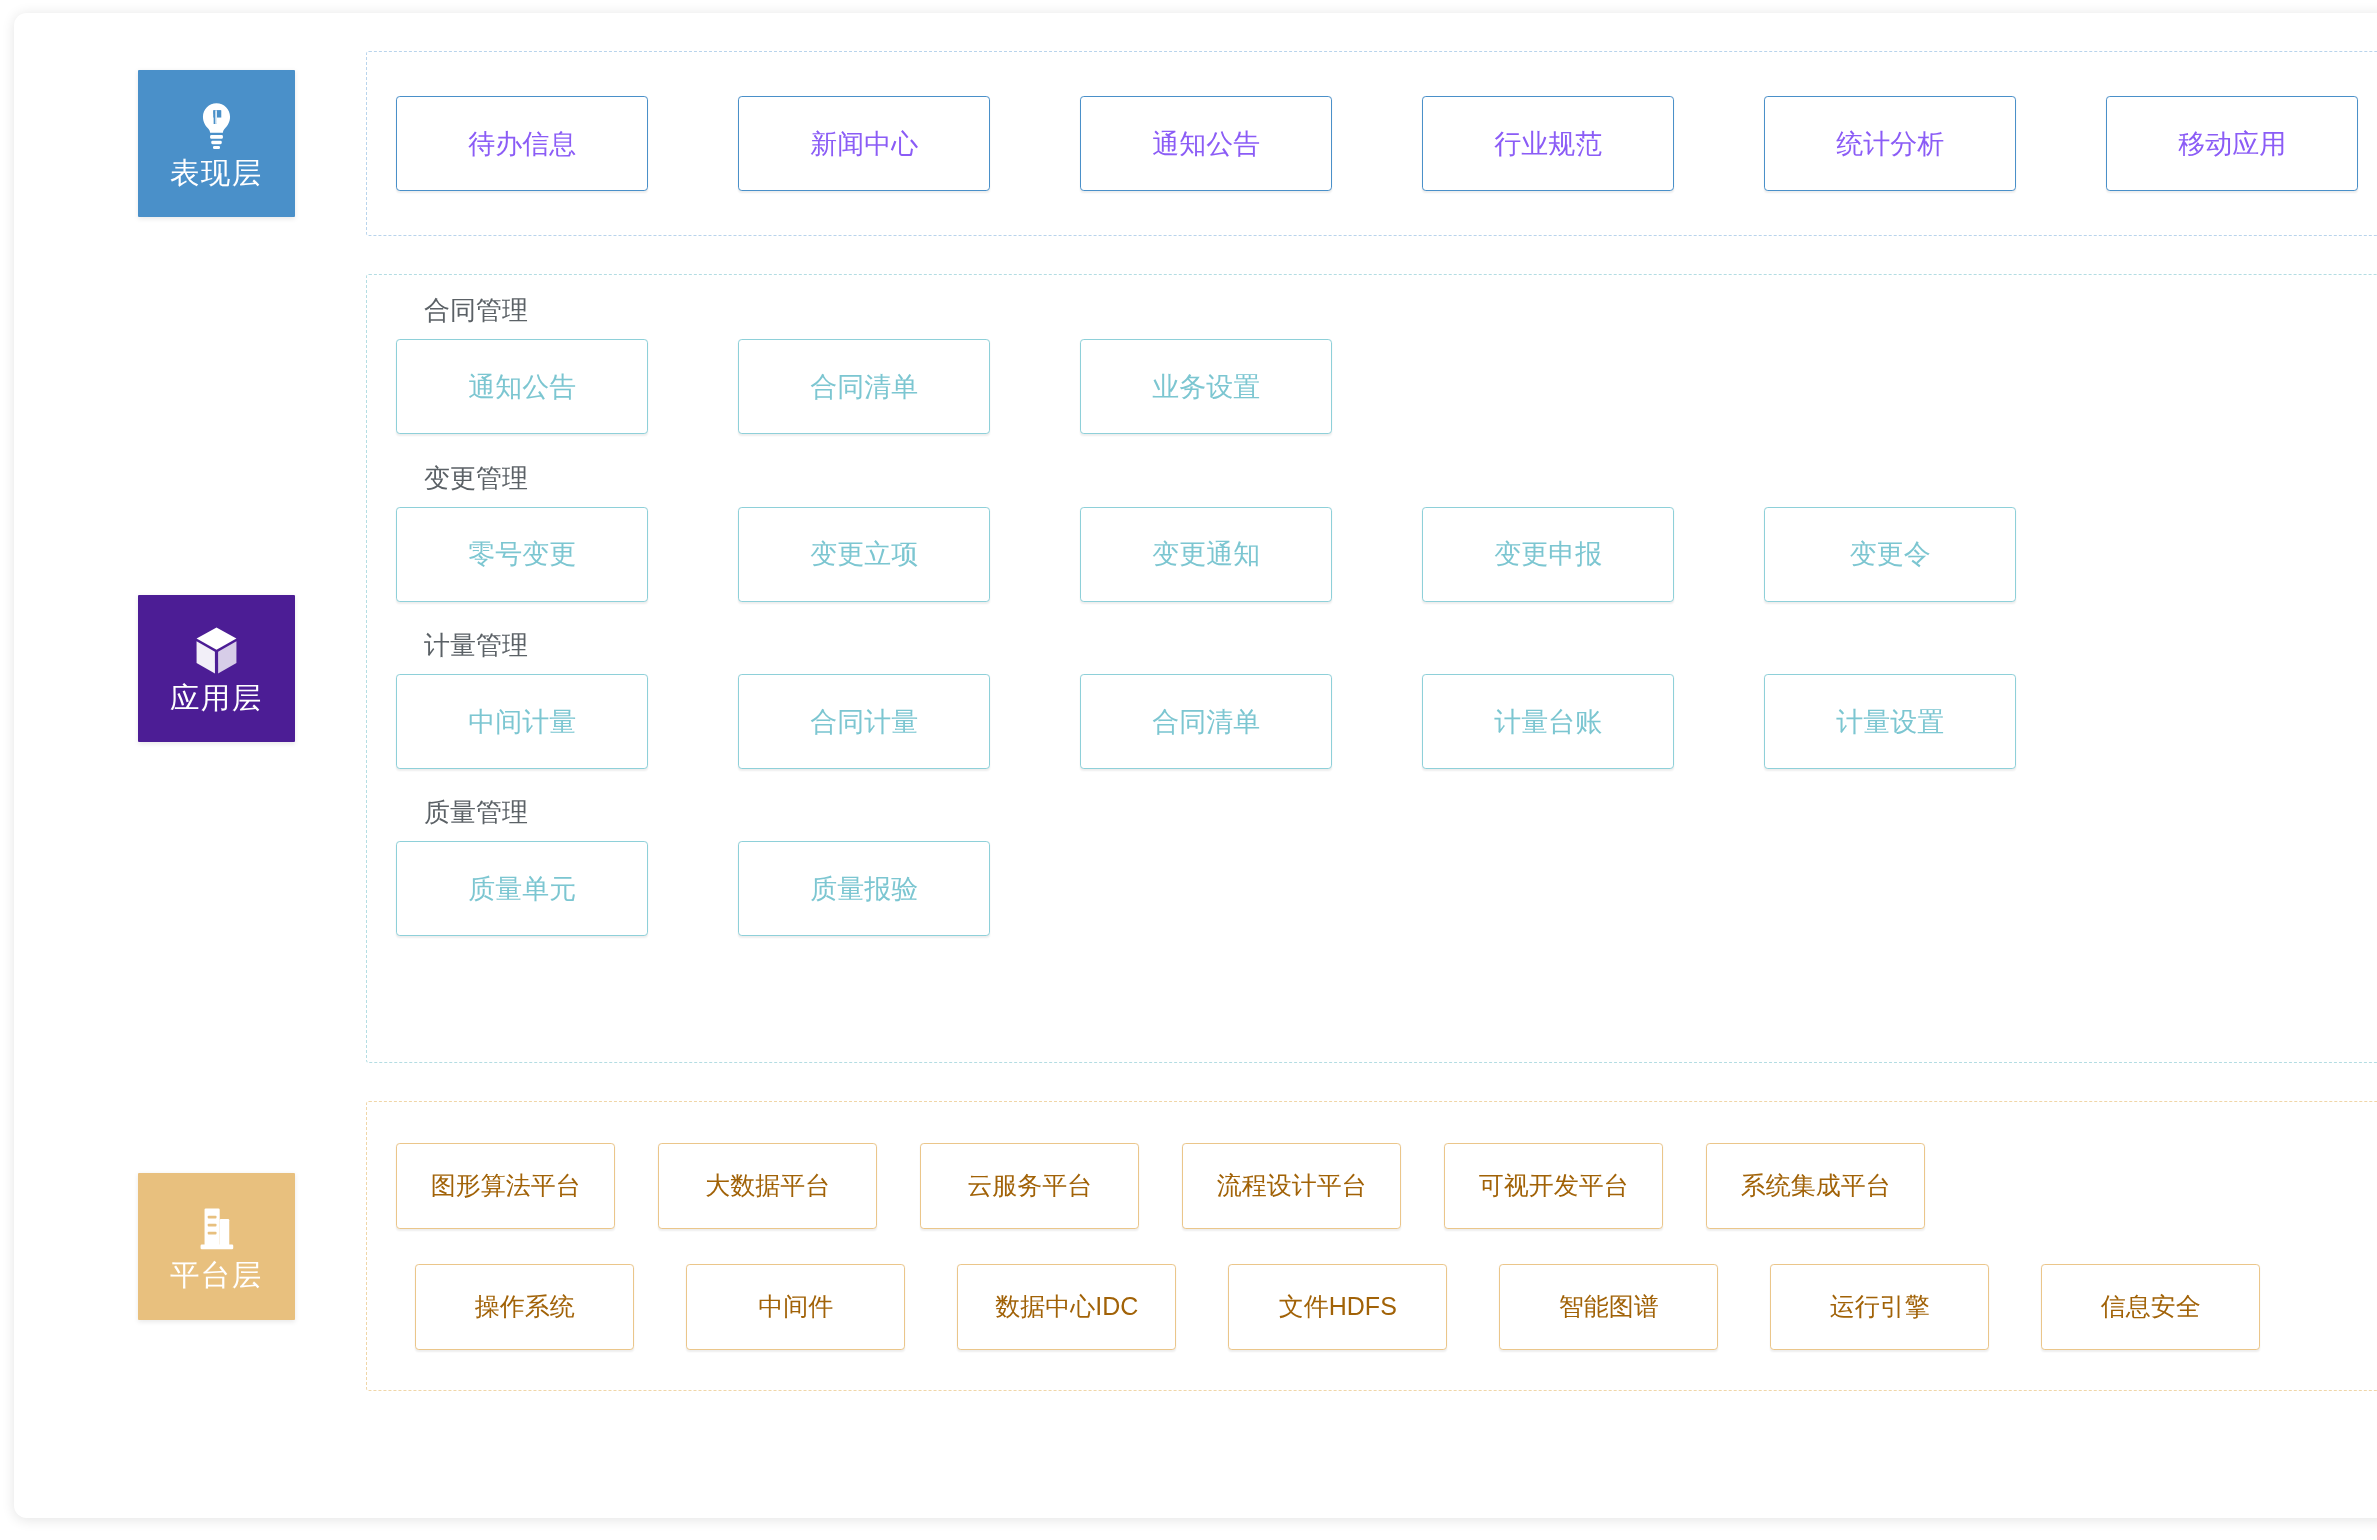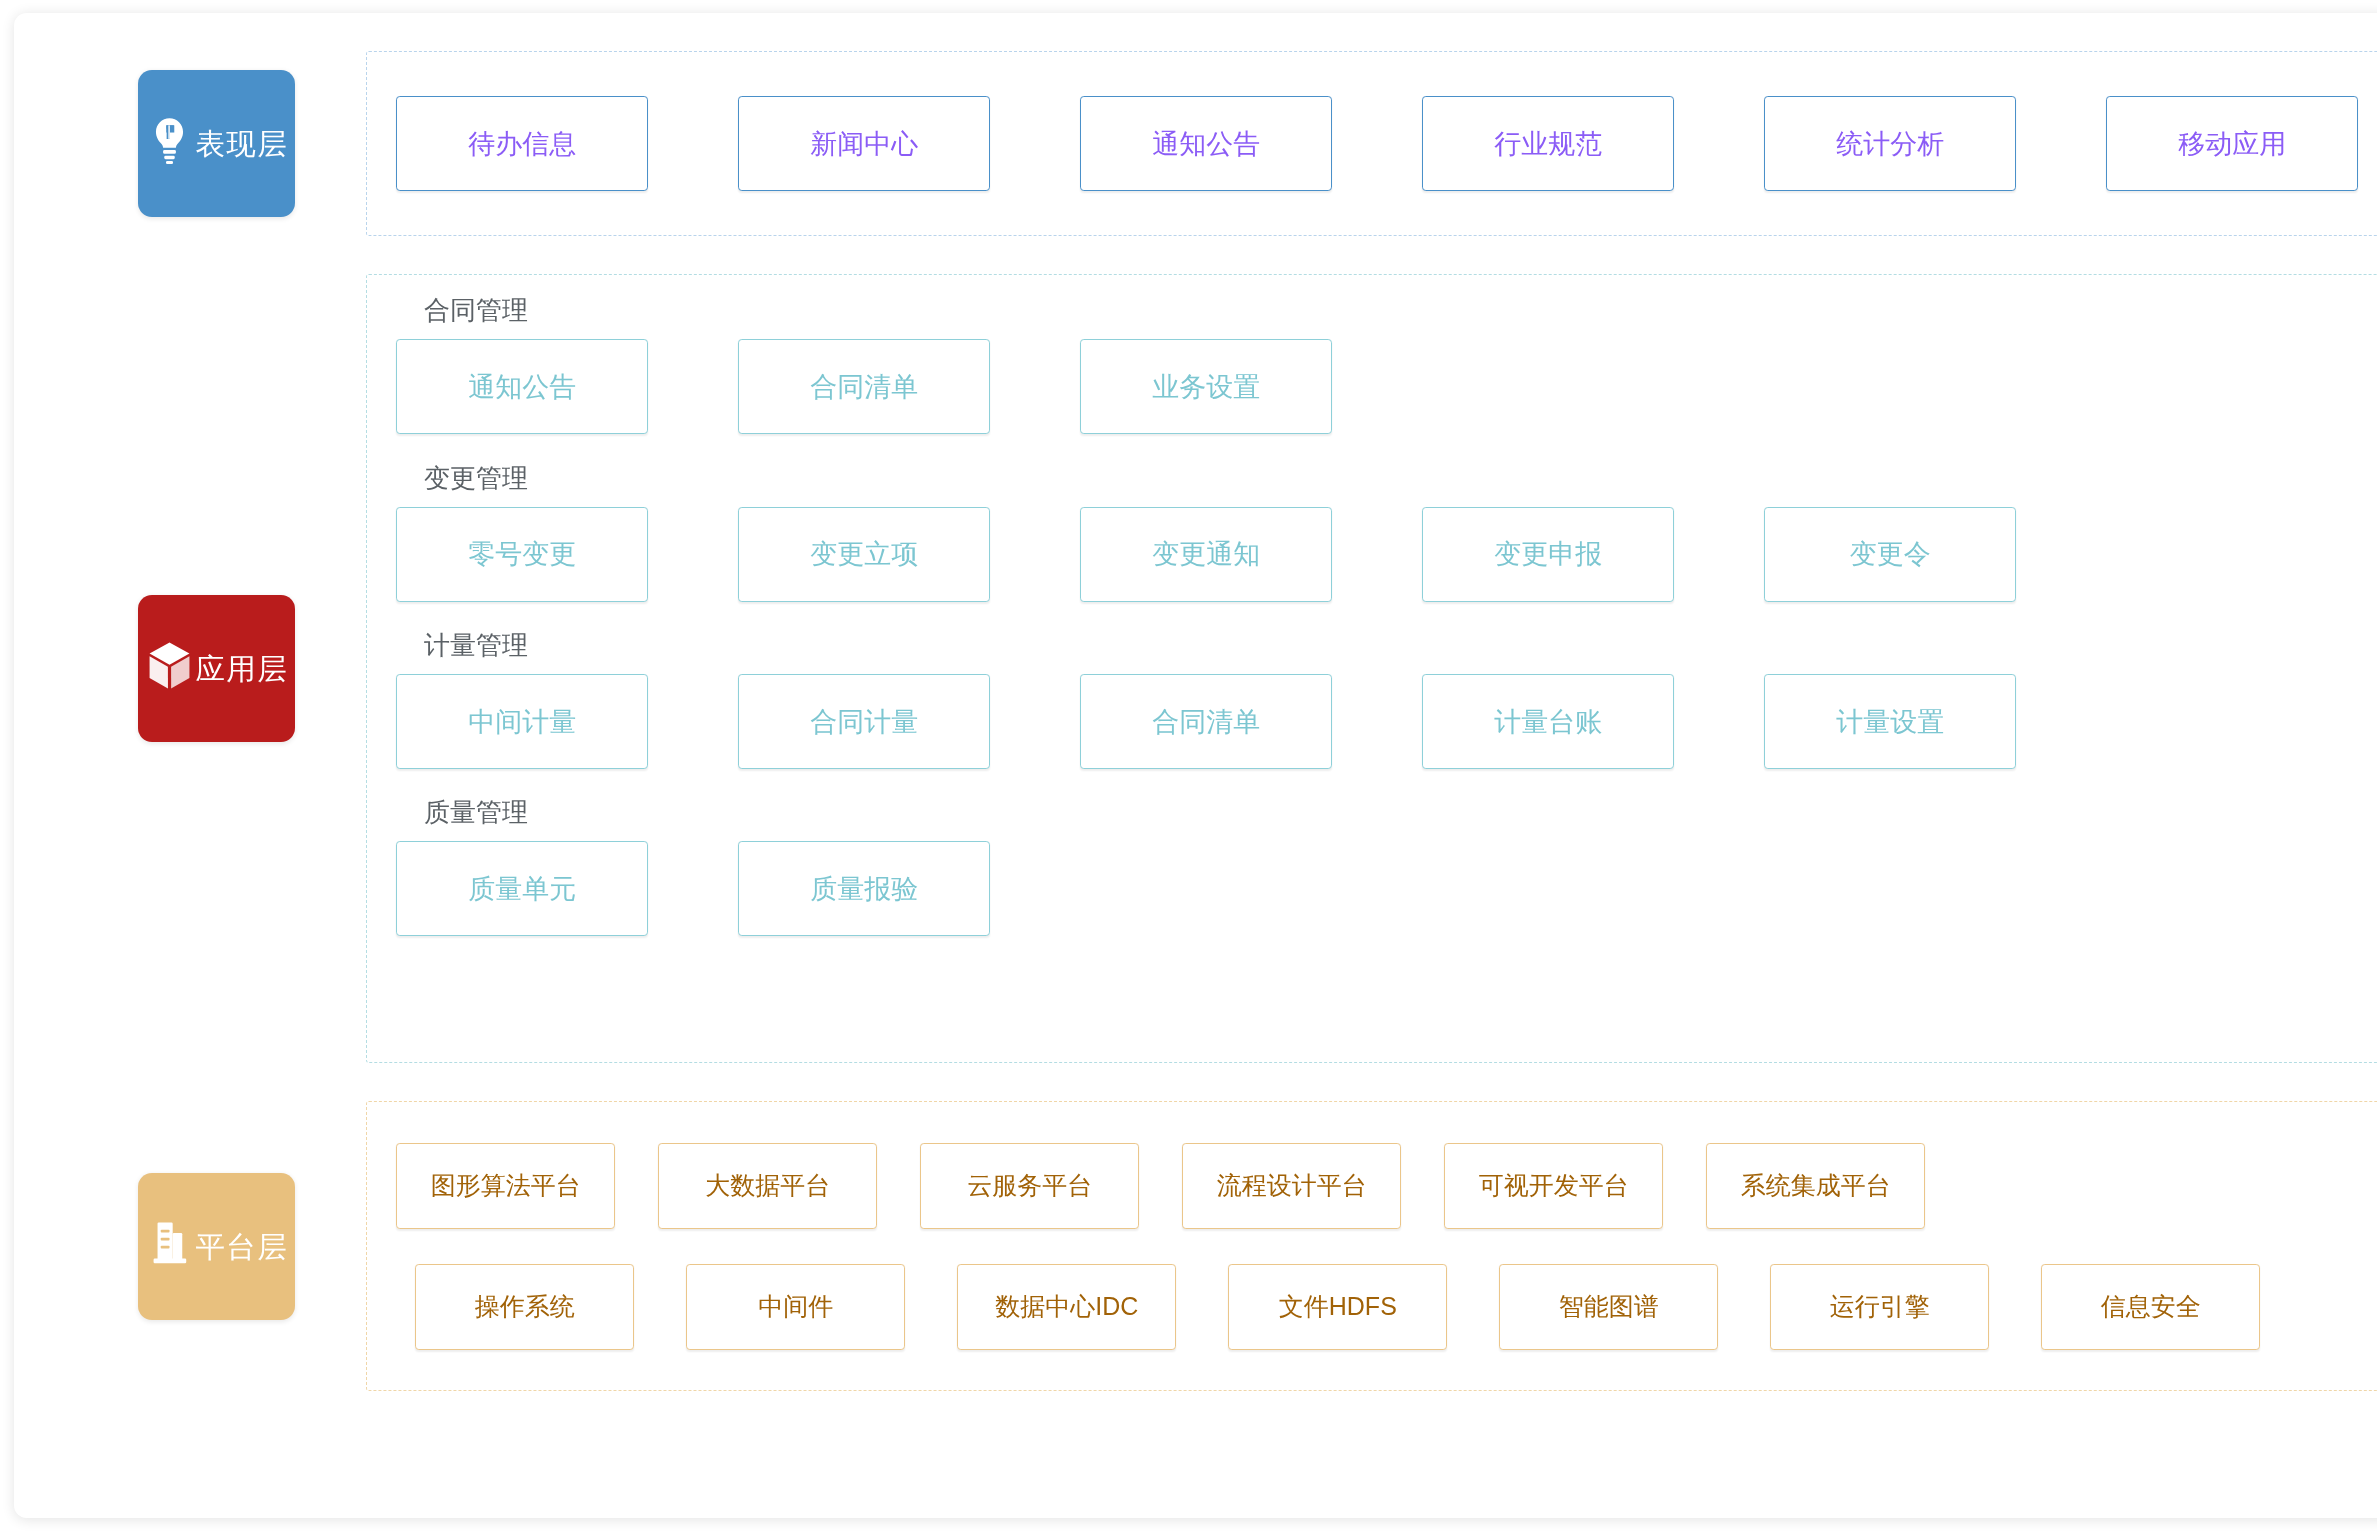--- a/index.html
+++ b/index.html
@@ -42,25 +42,25 @@
   }
   .layer-row.presentation { height: 223px; }
   .layer-row.application  { height: 827px; }
   .layer-row.platform     { height: 328px; }
 
   
   .layer-tile {
     flex: 0 0 auto;
     width: 157px;
     height: 147px;
-    border-radius: 14px;
+    border-radius: 1px;
     margin-left: 95px;
     margin-right: 71px;
     display: flex;
-    flex-direction: row;
+    flex-direction: column;
     align-items: center;
     justify-content: center;
     box-shadow: 0 1.4px 4.8px rgba(0,0,0,0.09);
     box-sizing: border-box;
   }
   .layer-tile .tile-icon {
     width: 51px;
     height: 51px;
     display: flex;
     align-items: center;
@@ -69,21 +69,21 @@
   }
   .layer-tile .tile-icon svg { width: 100%; height: 100%; display: block; }
   .layer-tile .tile-label {
     color: #ffffff;
     font-size: 29.5px;
     letter-spacing: 1.4px;
     line-height: 1;
     white-space: nowrap;
   }
   .tile-presentation { background: #4a90c9; }
-  .tile-application  { background: #b91c1c; }
+  .tile-application  { background: #4c1d95; }
   .tile-platform     { background: #e8c07e; }
 
   
   .dashed-box {
     flex: 1 1 auto;
     align-self: stretch;
     margin: 19px 0;
     border: 1.9px dashed #b9d4ec;
     border-radius: 2.9px;
     box-sizing: border-box;

